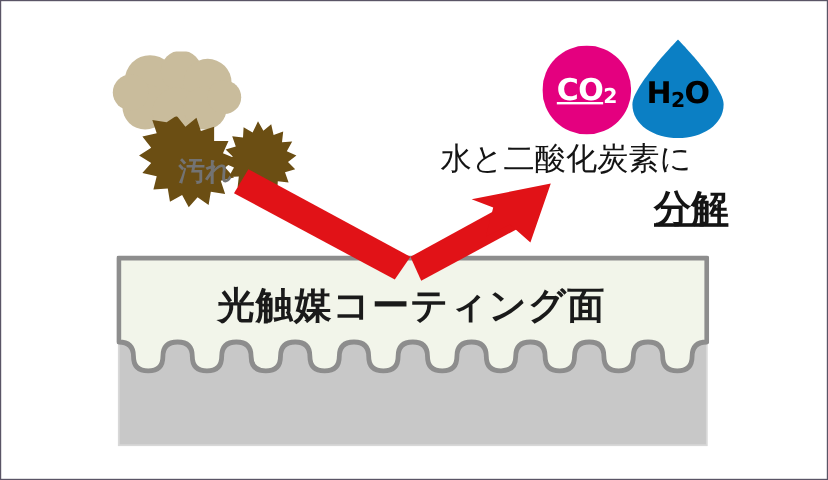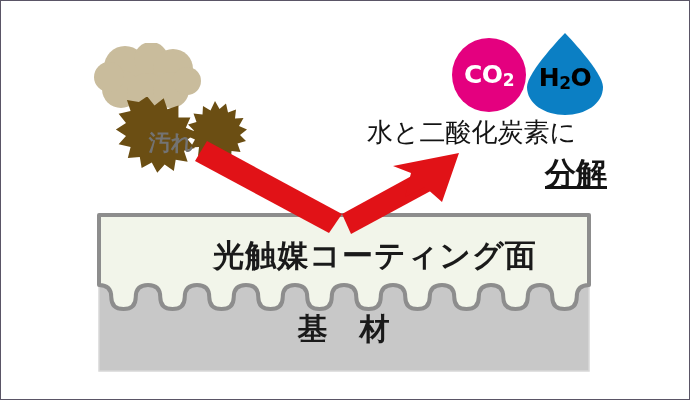--- a/index.html
+++ b/index.html
@@ -38,21 +38,20 @@
     font-weight: bold;
     white-space: pre;
     line-height: 1;
   }
   #coating-label {
     left: 96px;
     top: 239px;
     width: 492px;
     font-size: 31px;
     letter-spacing: 1px;
-    margin-left: 32px;
   }
   #substrate-label {
     left: 96px;
     top: 313px;
     width: 494px;
     font-size: 30px;
     letter-spacing: 1px;
   }
 
   
@@ -117,20 +116,21 @@
     position: absolute;
     left: 451px;
     top: 59px;
     width: 74px;
     text-align: center;
     font-size: 25px;
     font-weight: bold;
     color: #ffffff;
     letter-spacing: -0.5px;
     white-space: nowrap;
+    text-decoration: underline;
   }
   .sub {
     font-size: 17px;
     vertical-align: baseline;
     position: relative;
     top: 3px;
   }
   #h2o-badge {
     position: absolute;
     left: 524px;
@@ -194,21 +194,20 @@
                q -12.25,0 -12.25,12 q 0,12 -12.25,12 q -12.25,0 -12.25,-12 q 0,-12 -12.25,-12
                q -12.25,0 -12.25,12 q 0,12 -12.25,12 q -12.25,0 -12.25,-12 q 0,-12 -12.25,-12
                q -12.25,0 -12.25,12 q 0,12 -12.25,12 q -12.25,0 -12.25,-12 q 0,-12 -12.25,-12
                q -12.25,0 -12.25,12 q 0,12 -12.25,12 q -12.25,0 -12.25,-12 q 0,-12 -12.25,-12
                Z" fill="#f2f5ea" stroke="#8d8d8d" stroke-width="4" stroke-linejoin="round"></path>
     </svg>
   </div>
 
   <div class="stack-label" id="coating-label">光触媒コーティング面</div>
 
-  <div class="stack-label" id="substrate-label">基　材</div>
 
   <div id="dust-group">
     <svg width="160" height="70" viewBox="0 0 160 70" xmlns="http://www.w3.org/2000/svg">
       <g fill="#c9bc9c">
         <circle cx="36" cy="24" r="21"></circle>
         <circle cx="62" cy="16" r="17"></circle>
         <circle cx="84" cy="26" r="20"></circle>
         <circle cx="32" cy="46" r="19"></circle>
         <circle cx="58" cy="50" r="20"></circle>
         <circle cx="82" cy="47" r="18"></circle>

